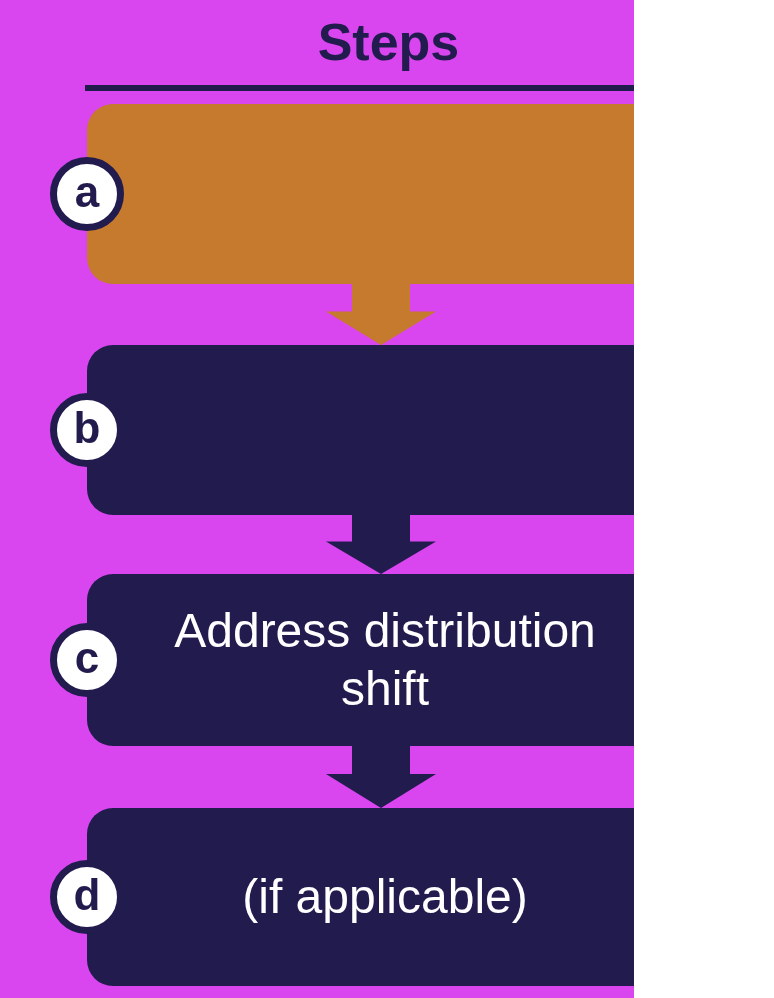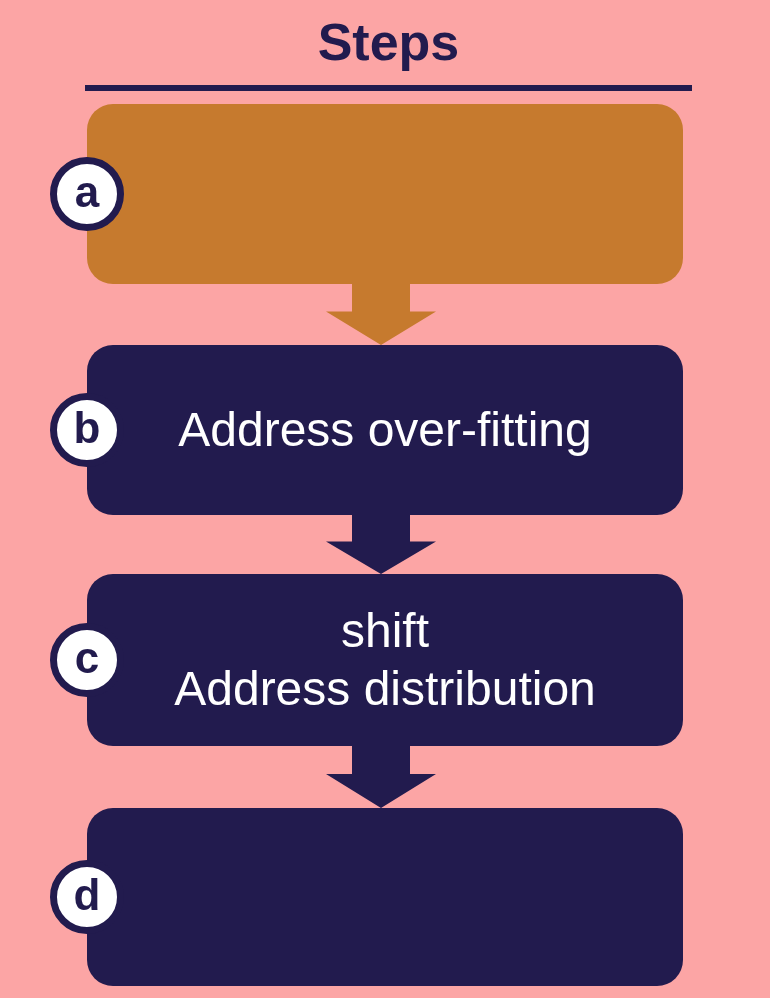--- a/index.html
+++ b/index.html
@@ -3,23 +3,23 @@
 <meta charset="utf-8">
 <style>
   html, body {
     margin: 0;
     padding: 0;
     background: #ffffff;
     font-family: "Liberation Sans", sans-serif;
   }
   .canvas {
     position: relative;
-    width: 770px;
+    width: 634px;
     height: 998px;
-    background: #fca5a5;
+    background: #d946ef;
     overflow: hidden;
   }
   .diagram-title {
     position: absolute;
     left: 85px;
     top: 16px;
     width: 607px;
     text-align: center;
     font-size: 52px;
     line-height: 1;
@@ -107,39 +107,39 @@
   </div>
 
   <svg class="flow-arrow accent arrow-1" viewBox="0 0 110 61" preserveAspectRatio="none" aria-hidden="true">
     <polygon points="26,0 84,0 84,28 110,28 55,61 0,28 26,28" fill="currentColor"></polygon>
   </svg>
 
   <div class="step primary step-b">
     <div class="badge">
       <span class="badge-letter">b</span>
     </div>
-    <div class="label-line">Address over-fitting</div>
 
   </div>
 
   <svg class="flow-arrow primary arrow-2" viewBox="0 0 110 61" preserveAspectRatio="none" aria-hidden="true">
     <polygon points="26,0 84,0 84,28 110,28 55,61 0,28 26,28" fill="currentColor"></polygon>
   </svg>
 
   <div class="step primary step-c">
     <div class="badge">
       <span class="badge-letter">c</span>
     </div>
+    <div class="label-line">Address distribution</div>
     <div class="label-line">shift</div>
-    <div class="label-line">Address distribution</div>
   </div>
 
   <svg class="flow-arrow primary arrow-3" viewBox="0 0 110 61" preserveAspectRatio="none" aria-hidden="true">
     <polygon points="26,0 84,0 84,28 110,28 55,61 0,28 26,28" fill="currentColor"></polygon>
   </svg>
 
   <div class="step primary step-d">
     <div class="badge">
       <span class="badge-letter">d</span>
     </div>
+    <div class="label-line">(if applicable)</div>
   </div>
 
 </div>
 
 </body></html>

